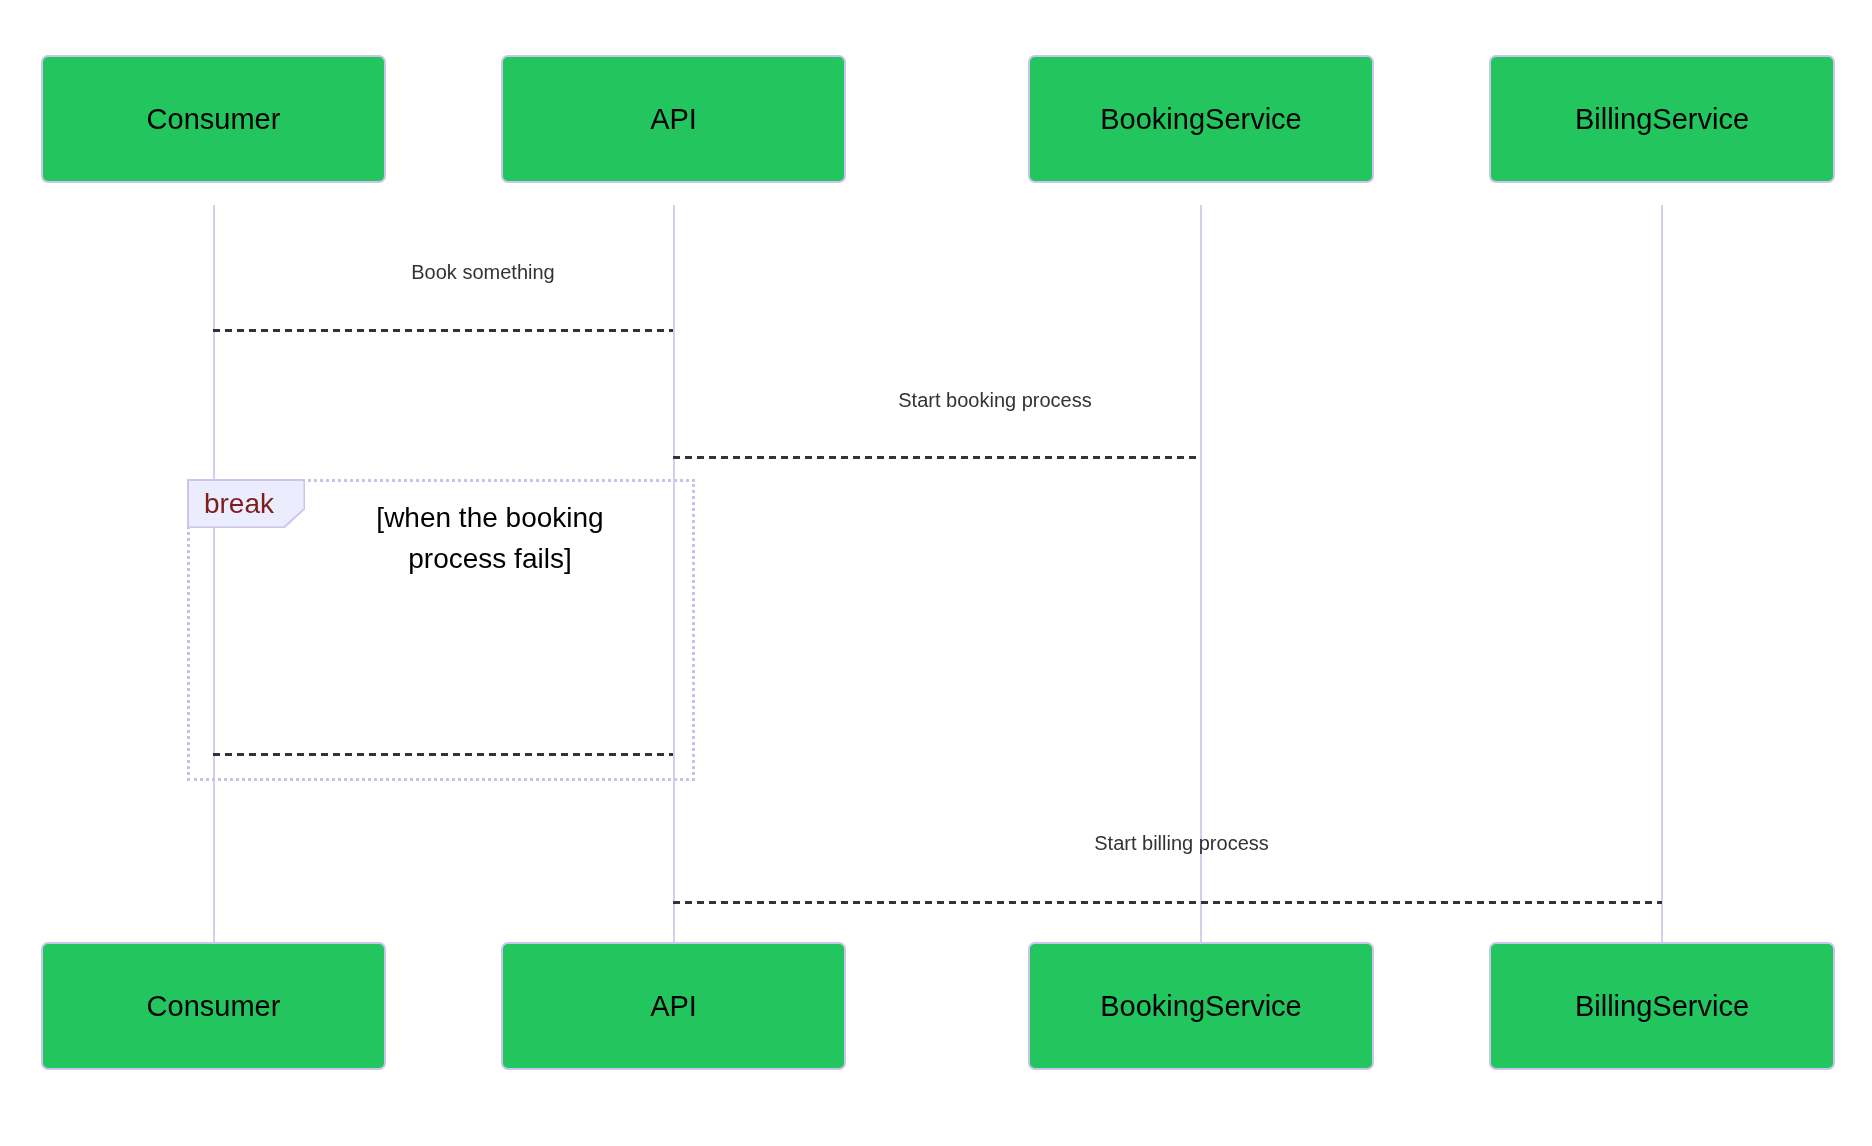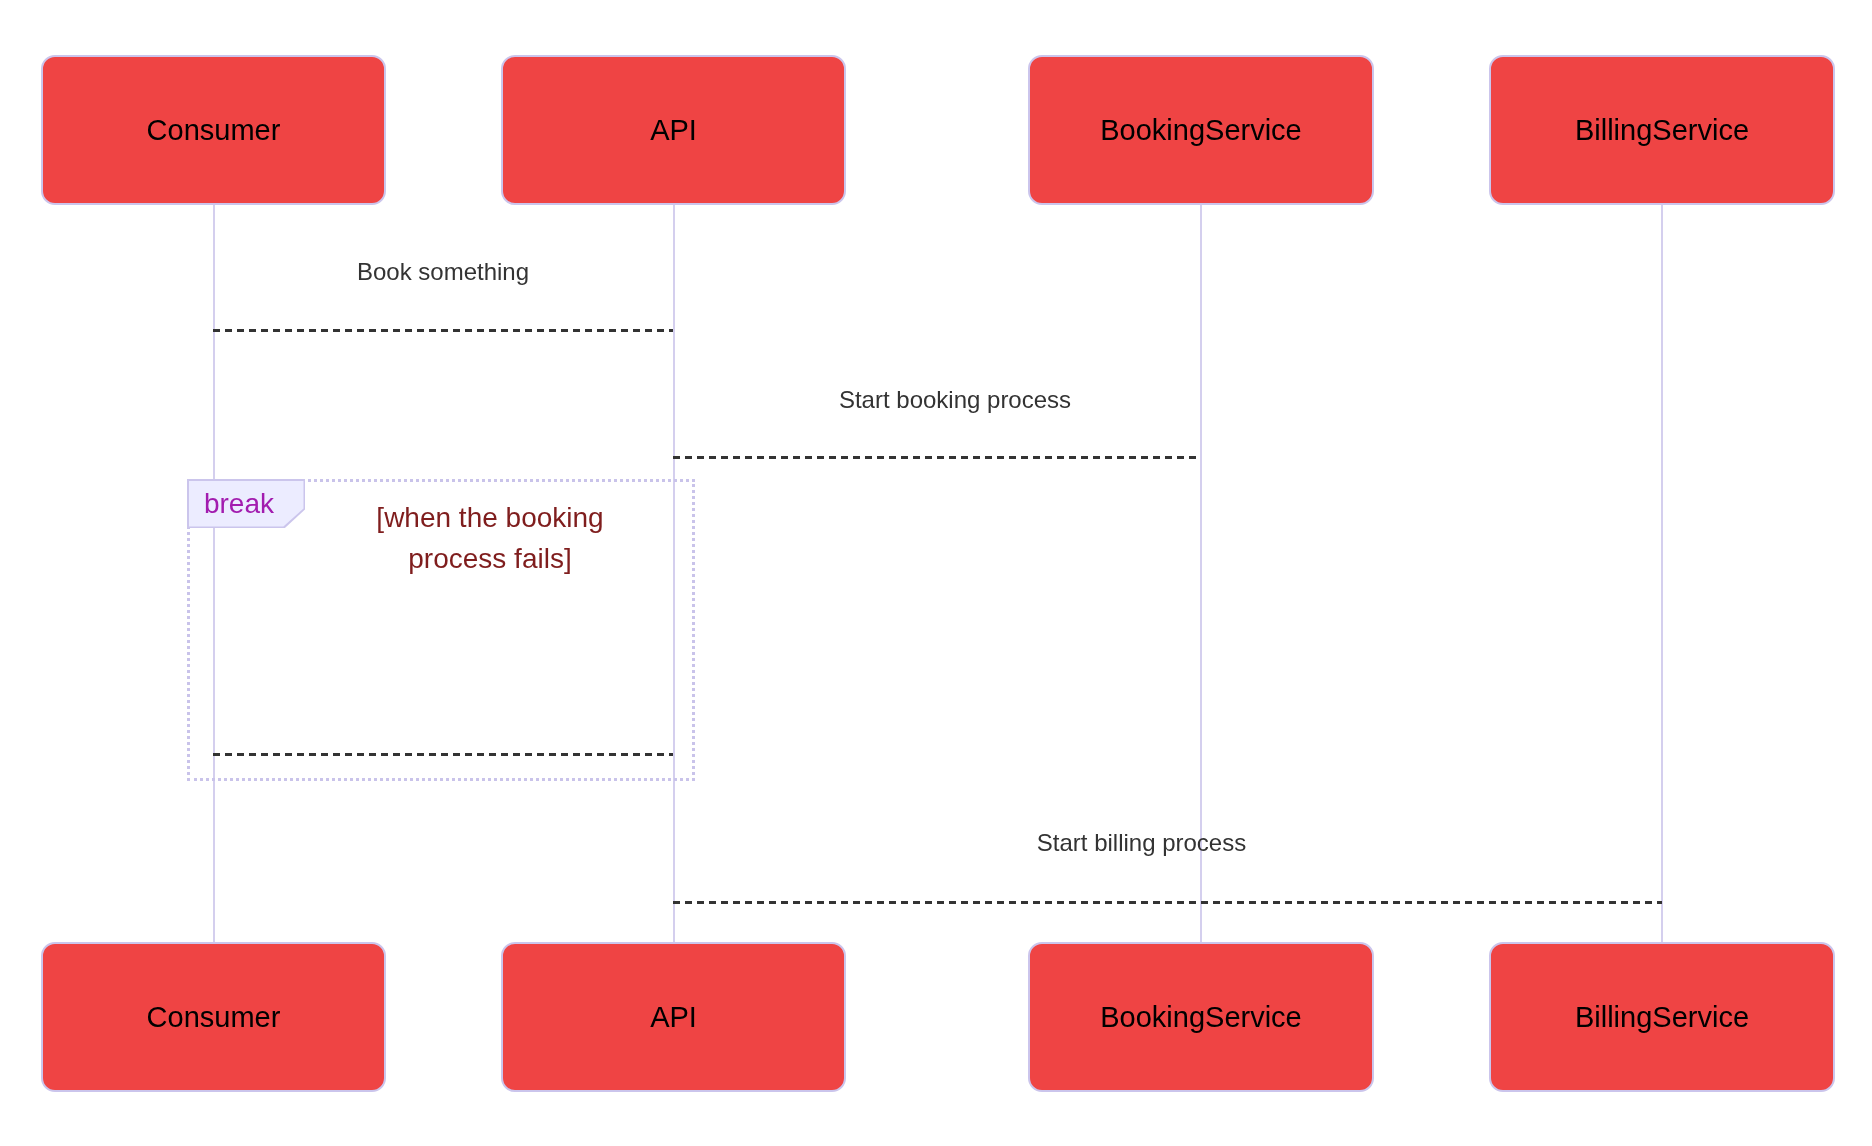--- a/index.html
+++ b/index.html
@@ -1,32 +1,32 @@
 <!DOCTYPE html>
 <html><head>
 <meta charset="utf-8">
 <style>
   html, body { margin:0; padding:0; background:#ffffff; }
   .canvas {
     position:relative; width:1872px; height:1146px; background:#ffffff;
     font-family:"Liberation Sans", sans-serif; overflow:hidden;
   }
   .actor {
-    position:absolute; height:150px; box-sizing:border-box;
-    background:#ef4444; border:2px solid #cbc5ec; border-radius:14px;
+    position:absolute; height:128px; box-sizing:border-box;
+    background:#22c55e; border:2px solid #cbc5ec; border-radius:7px;
     display:flex; align-items:center; justify-content:center;
     font-size:29px; color:#000000; z-index:3;
   }
   .lifeline {
     position:absolute; top:205px; height:737px; width:2px;
     background:#d4cfee; z-index:1;
   }
   .msg-label {
-    position:absolute; font-size:24px; line-height:40px; color:#333333;
-    text-align:center; z-index:4; white-space:nowrap;
+    position:absolute; font-size:20px; line-height:40px; color:#333333;
+    text-align:center; z-index:4; white-space:nowrap;padding-left:40px;
   }
   .msg-line {
     position:absolute; height:2.5px; z-index:4;
     background:repeating-linear-gradient(90deg, #333333 0 7px, transparent 7px 12px);
   }
   .break-box {
     position:absolute; left:187px; top:479px; width:508px; height:302px;
     box-sizing:border-box; border:3px dotted #c9c3ea; z-index:2;
   }
   .break-label-shape {
@@ -36,25 +36,25 @@
   }
   .break-label-inner {
     position:absolute; left:1.5px; top:1.5px; right:1.5px; bottom:1.5px;
     background:#ECECFF;
     clip-path:polygon(0 0, 100% 0, 100% 61%, 82.5% 100%, 0 100%);
     display:flex; align-items:center; justify-content:center;
   }
   .break-label-text {
     position:absolute; left:187px; top:479px; width:104px; height:49px;
     display:flex; align-items:center; justify-content:center;
-    font-size:28px; color:#a21caf; z-index:6;
+    font-size:28px; color:#7f1d1d; z-index:6;
   }
   .break-cond {
     position:absolute; left:340px; top:497px; width:300px;
-    text-align:center; font-size:28px; line-height:41px; color:#7f1d1d; z-index:5;
+    text-align:center; font-size:28px; line-height:41px; color:#000000; z-index:5;
   }
 </style>
 </head>
 <body>
 
 <div class="canvas">
 
   <div class="lifeline" style="left:212.5px;"></div>
   <div class="lifeline" style="left:672.5px;"></div>
   <div class="lifeline" style="left:1200px;"></div>

